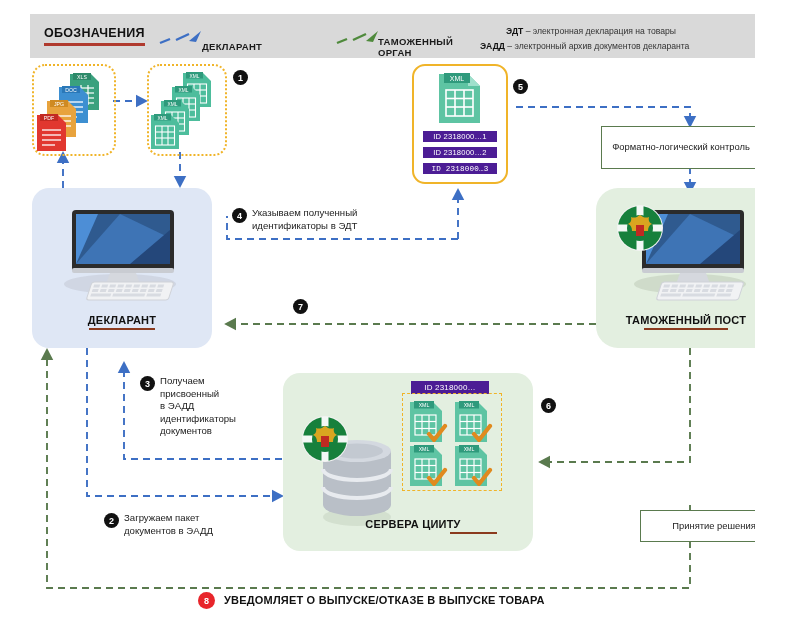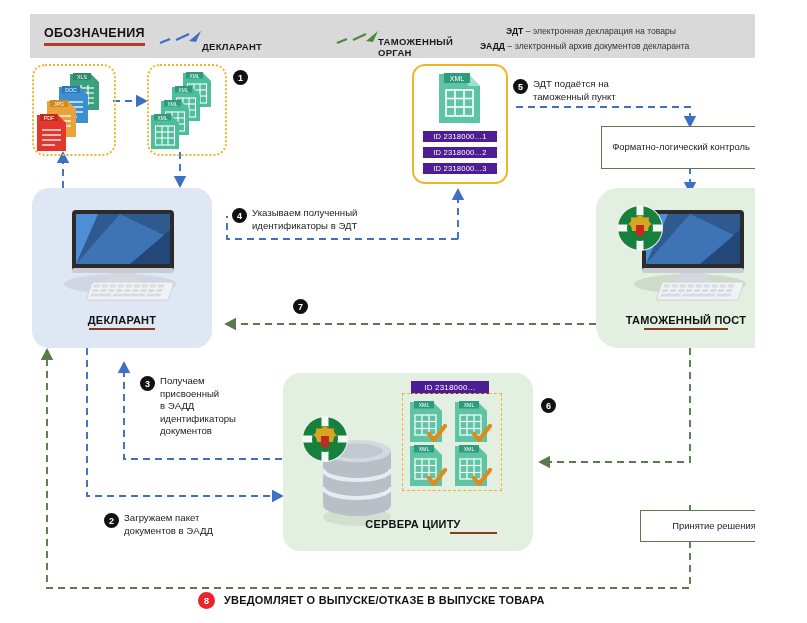--- a/index.html
+++ b/index.html
@@ -252,26 +252,24 @@
             <rect x="7" y="19" width="27" height="26"></rect>
             <line x1="7" y1="27.5" x2="34" y2="27.5"></line>
             <line x1="7" y1="36" x2="34" y2="36"></line>
             <line x1="16" y1="19" x2="16" y2="45"></line>
             <line x1="25" y1="19" x2="25" y2="45"></line>
           </g>
         </svg>
     </div>
     <div class="idpill" style="left:9px;top:65px;width:74px;height:11px;">ID 2318000…1</div>
     <div class="idpill" style="left:9px;top:81px;width:74px;height:11px;">ID 2318000…2</div>
-    <div class="idpill" style="left:9px;top:97px;width:74px;height:11px;">ID 2318000…3</div>
+    <div class="idpill" style="left:9px;top:97px;width:74px;height:11px;font-family:Liberation Mono, monospace;">ID 2318000…3</div>
   </div>
 
   <div class="badge" style="left:513px;top:79px;">5</div>
-  <div class="steptext" style="left:533px;top:78px;width:145px;">ЭДТ подаётся на
-таможенный пункт</div>
 
   <div class="framebox" style="left:601px;top:126px;width:158px;height:41px;">Форматно-логический
 контроль</div>
 
   <div class="panel panel-blue" style="left:32px;top:188px;width:180px;height:160px;">
     <div style="position:absolute;left:20px;top:16px;">
       <svg width="140" height="100" viewBox="0 0 140 100">
         <ellipse cx="68" cy="80" rx="56" ry="10" fill="#c9cfdc" opacity=".7"></ellipse>
         <rect x="20" y="6" width="102" height="62" rx="4" fill="#2b2b2b"></rect>
         <rect x="24" y="10" width="94" height="50" fill="#2f5a8f"></rect>

